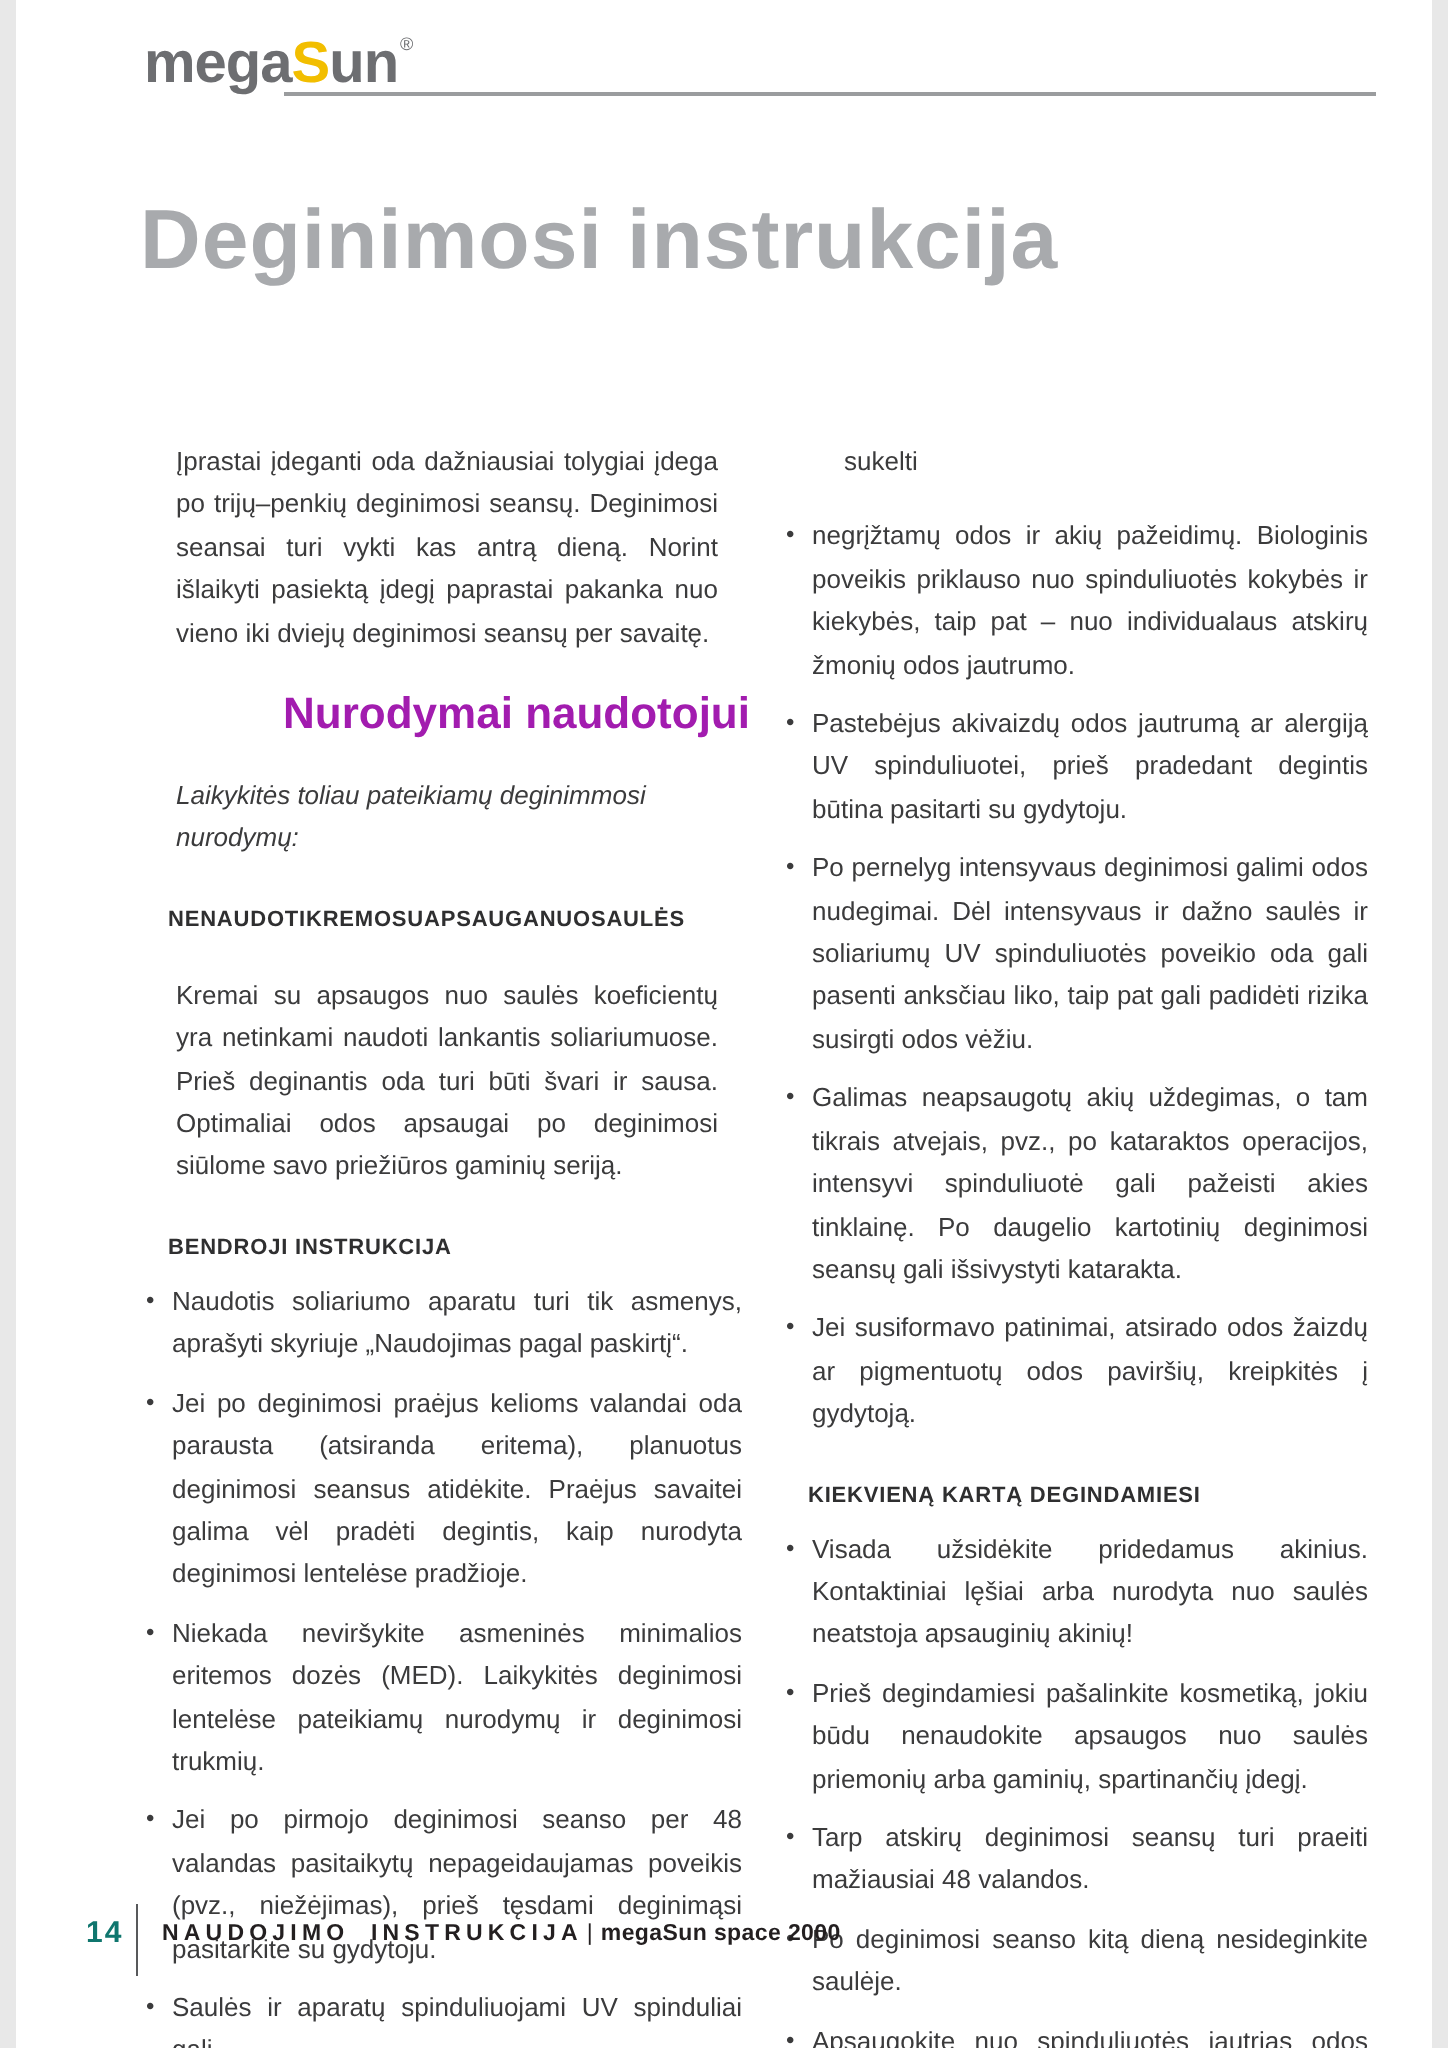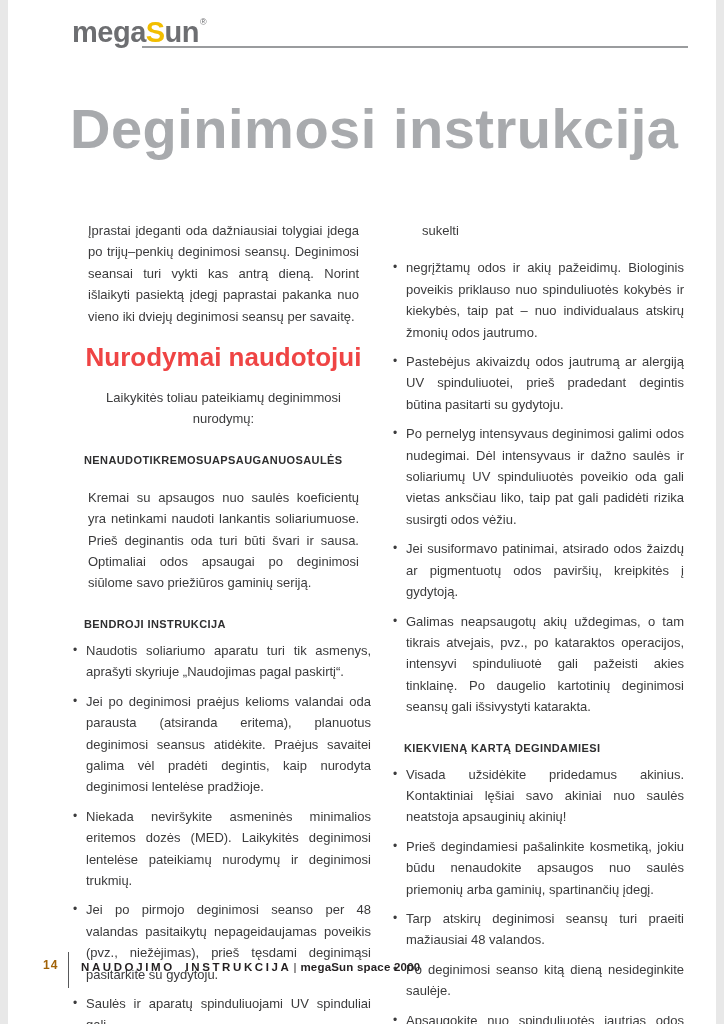--- a/index.html
+++ b/index.html
@@ -23,33 +23,33 @@
     font-size:9px;vertical-align:top;position:relative;top:1px;left:1px;
     font-weight:normal;color:#6d6e71;
   }
   .header-rule{
     position:absolute;left:134px;top:46px;width:546px;height:0;
     border-bottom:2px solid #9a9c9e;
   }
   
   .page-title{
     position:absolute;left:62px;top:96px;margin:0;
-    font-size:56px;font-weight:bold;color:#a8aaad;letter-spacing:0.5px;
+    font-size:42px;font-weight:bold;color:#a8aaad;letter-spacing:0.5px;
   }
   
   .col{
     position:absolute;top:204px;
     font-size:13px;line-height:21.4px;text-align:justify;
   }
   .col-left{left:64px;width:303px;}
   .col-right{left:384px;width:296px;}
   .col p{margin:16px;}
   .heading-red{
-    font-size:26px;font-weight:bold;color:#ef4444;
-    margin:15px 0 3px 0;line-height:28px;text-align:center;
+    font-size:22px;font-weight:bold;color:#a21caf;
+    margin:15px 0 3px 0;line-height:28px;text-align:right;
   }
   .heading-caps{
     font-size:11px;font-weight:bold;color:#2f2f30;
     margin:20px 0 1px 0;letter-spacing:0.4px;line-height:21px;text-align:left;padding-left:12px;
   }
   ul.bullets{
     list-style:none;margin:5px 0 0 0;padding:0 0 0 14px;
   }
   ul.bullets li{
     position:relative;margin:0 4px 8px 0;
@@ -57,21 +57,21 @@
   ul.bullets li::before{
     content:"\2022";
     position:absolute;left:-13px;top:0;
     font-size:12px;color:#3b3b3c;
   }
   .continuation{padding-left:14px;}
   
   .footer{position:absolute;left:0;top:950px;width:724px;height:40px;}
   .page-number{
     position:absolute;left:35px;top:8px;
-    font-size:12px;font-weight:bold;color:#a16207;letter-spacing:1px;
+    font-size:15px;font-weight:bold;color:#0f766e;letter-spacing:1px;
   }
   .footer-divider{
     position:absolute;left:60px;top:2px;width:1px;height:36px;
     background:#58595b;
   }
   .footer-text{
     position:absolute;left:73px;top:11px;
     font-size:11.5px;font-weight:bold;color:#231f20;white-space:nowrap;
   }
   .footer-text .doc-title{letter-spacing:2.6px;word-spacing:5px;}
@@ -87,48 +87,48 @@
     <span>mega</span><span class="s">S</span><span>un</span><span class="reg">®</span>
   </div>
   <div class="header-rule"></div>
 
   <h1 class="page-title">Deginimosi instrukcija</h1>
 
   <div class="col col-left">
     <p class="body">Įprastai įdeganti oda dažniausiai tolygiai įdega po trijų–penkių deginimosi seansų. Deginimosi seansai turi vykti kas antrą dieną. Norint išlaikyti pasiektą įdegį paprastai pakanka nuo vieno iki dviejų deginimosi seansų per savaitę.</p>
 
     <h2 class="heading-red">Nurodymai naudotojui</h2>
-    <p style="text-align:center;">Laikykitės toliau pateikiamų deginimmosi nurodymų:</p>
+    <p style="text-align:left;font-style:italic;">Laikykitės toliau pateikiamų deginimmosi nurodymų:</p>
 
     <h3 class="heading-caps">NENAUDOTIKREMOSUAPSAUGANUOSAULĖS</h3>
     <p>Kremai su apsaugos nuo saulės koeficientų yra netinkami naudoti lankantis soliariumuose. Prieš deginantis oda turi būti švari ir sausa. Optimaliai odos apsaugai po deginimosi siūlome savo priežiūros gaminių seriją.</p>
 
     <h3 class="heading-caps">BENDROJI INSTRUKCIJA</h3>
     <ul class="bullets">
       <li>Naudotis soliariumo aparatu turi tik asmenys, aprašyti skyriuje „Naudojimas pagal paskirtį“.</li>
       <li>Jei po deginimosi praėjus kelioms valandai oda parausta (atsiranda eritema), planuotus deginimosi seansus atidėkite. Praėjus savaitei galima vėl pradėti degintis, kaip nurodyta deginimosi lentelėse pradžioje.</li>
       <li>Niekada neviršykite asmeninės minimalios eritemos dozės (MED). Laikykitės deginimosi lentelėse pateikiamų nurodymų ir deginimosi trukmių.</li>
       <li>Jei po pirmojo deginimosi seanso per 48 valandas pasitaikytų nepageidaujamas poveikis (pvz., niežėjimas), prieš tęsdami deginimąsi pasitarkite su gydytoju.</li>
       <li>Saulės ir aparatų spinduliuojami UV spinduliai gali</li>
     </ul>
   </div>
 
   <div class="col col-right">
     <p class="continuation">sukelti</p>
     <ul class="bullets">
       <li>negrįžtamų odos ir akių pažeidimų. Biologinis poveikis priklauso nuo spinduliuotės kokybės ir kiekybės, taip pat – nuo individualaus atskirų žmonių odos jautrumo.</li>
       <li>Pastebėjus akivaizdų odos jautrumą ar alergiją UV spinduliuotei, prieš pradedant degintis būtina pasitarti su gydytoju.</li>
-      <li>Po pernelyg intensyvaus deginimosi galimi odos nudegimai. Dėl intensyvaus ir dažno saulės ir soliariumų UV spinduliuotės poveikio oda gali vietas anksčiau liko, taip pat gali padidėti rizika susirgti odos vėžiu.</li>
+      <li>Po pernelyg intensyvaus deginimosi galimi odos nudegimai. Dėl intensyvaus ir dažno saulės ir soliariumų UV spinduliuotės poveikio oda gali pasenti anksčiau liko, taip pat gali padidėti rizika susirgti odos vėžiu.</li>
+      <li>Galimas neapsaugotų akių uždegimas, o tam tikrais atvejais, pvz., po kataraktos operacijos, intensyvi spinduliuotė gali pažeisti akies tinklainę. Po daugelio kartotinių deginimosi seansų gali išsivystyti katarakta.</li>
       <li>Jei susiformavo patinimai, atsirado odos žaizdų ar pigmentuotų odos paviršių, kreipkitės į gydytoją.</li>
-      <li>Galimas neapsaugotų akių uždegimas, o tam tikrais atvejais, pvz., po kataraktos operacijos, intensyvi spinduliuotė gali pažeisti akies tinklainę. Po daugelio kartotinių deginimosi seansų gali išsivystyti katarakta.</li>
     </ul>
 
     <h3 class="heading-caps">KIEKVIENĄ KARTĄ DEGINDAMIESI</h3>
     <ul class="bullets">
-      <li>Visada užsidėkite pridedamus akinius. Kontaktiniai lęšiai savo akiniai nuo saulės neatstoja apsauginių akinių!</li>
+      <li>Visada užsidėkite pridedamus akinius. Kontaktiniai lęšiai arba nurodyta nuo saulės neatstoja apsauginių akinių!</li>
       <li>Prieš degindamiesi pašalinkite kosmetiką, jokiu būdu nenaudokite apsaugos nuo saulės priemonių arba gaminių, spartinančių įdegį.</li>
       <li>Tarp atskirų deginimosi seansų turi praeiti mažiausiai 48 valandos.</li>
       <li>Po deginimosi seanso kitą dieną nesideginkite saulėje.</li>
       <li>Apsaugokite nuo spinduliuotės jautrias odos vietas, pavyzdžiui, randus, tatuiruotes ar genitalijas.</li>
     </ul>
   </div>
 
   <div class="footer">
     <span class="page-number">14</span>
     <span class="footer-divider"></span>

